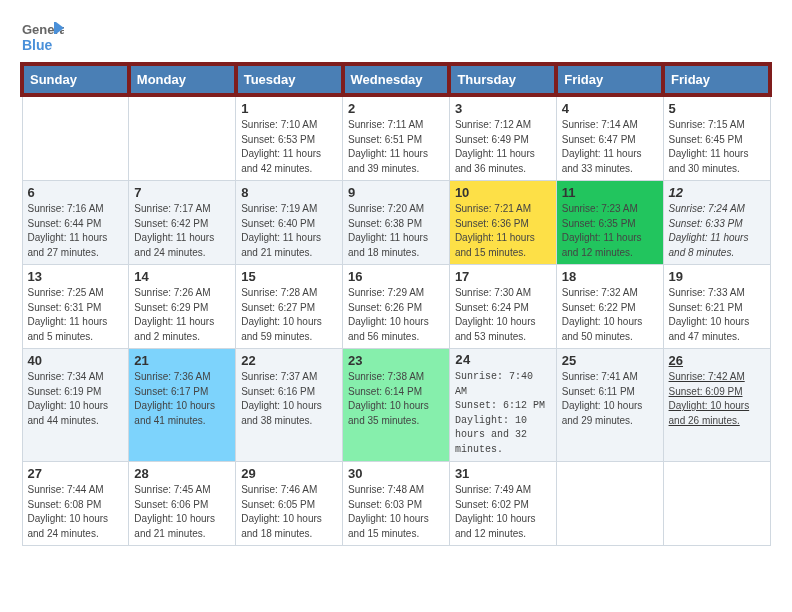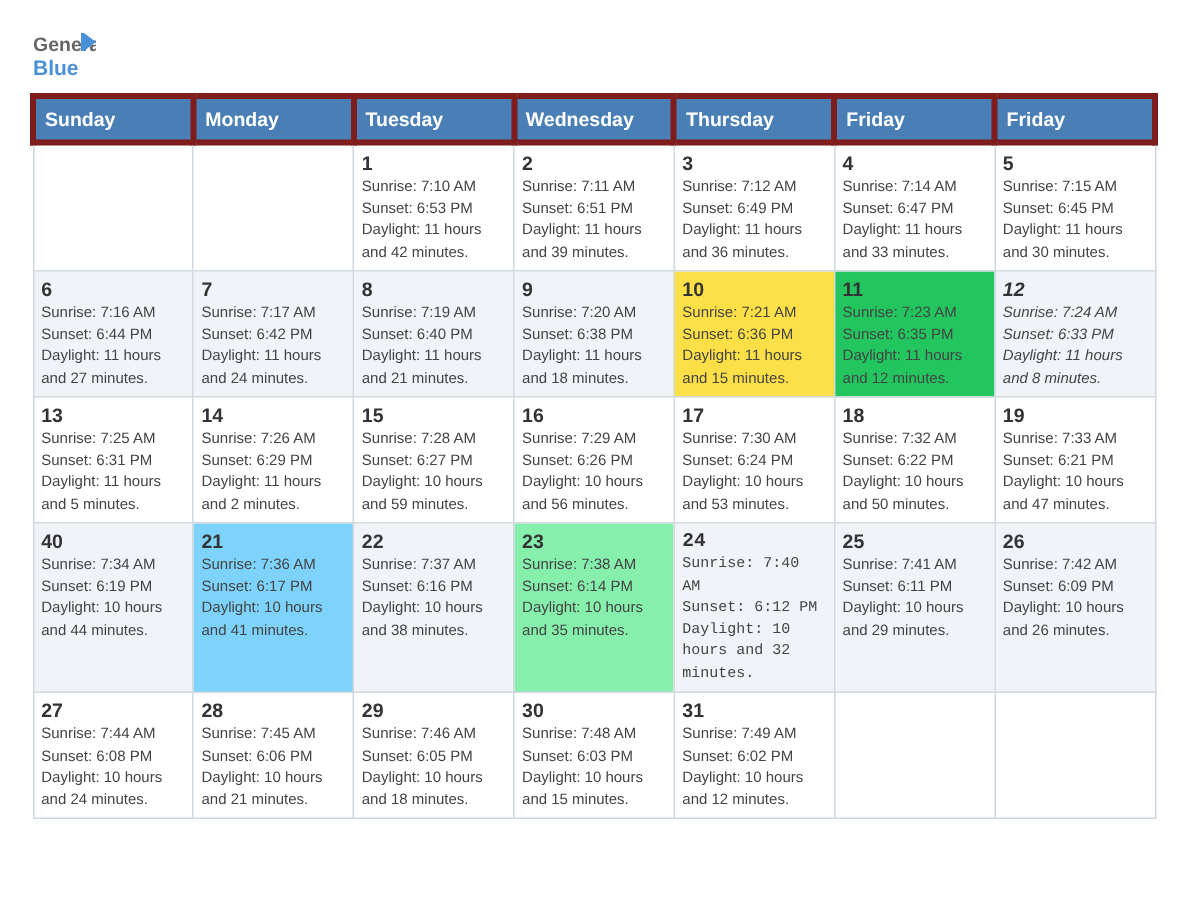--- a/index.html
+++ b/index.html
@@ -219,21 +219,21 @@
             <div class="day-info">Sunrise: 7:38 AM<br>Sunset: 6:14 PM<br>Daylight: 10 hours and 35 minutes.</div>
           </td>
           <td style="background-color: rgb(240, 244, 248); font-family: Liberation Mono, monospace;">
             <span class="day-number">24</span>
             <div class="day-info">Sunrise: 7:40 AM<br>Sunset: 6:12 PM<br>Daylight: 10 hours and 32 minutes.</div>
           </td>
           <td style="background-color: rgb(240, 244, 248);">
             <span class="day-number">25</span>
             <div class="day-info">Sunrise: 7:41 AM<br>Sunset: 6:11 PM<br>Daylight: 10 hours and 29 minutes.</div>
           </td>
-          <td style="background-color: rgb(240, 244, 248);">
+          <td style="background-color: rgb(240, 244, 248); text-decoration: underline;">
             <span class="day-number">26</span>
             <div class="day-info">Sunrise: 7:42 AM<br>Sunset: 6:09 PM<br>Daylight: 10 hours and 26 minutes.</div>
           </td>
         </tr>
         <tr>
           <td>
             <span class="day-number">27</span>
             <div class="day-info">Sunrise: 7:44 AM<br>Sunset: 6:08 PM<br>Daylight: 10 hours and 24 minutes.</div>
           </td>
           <td>

